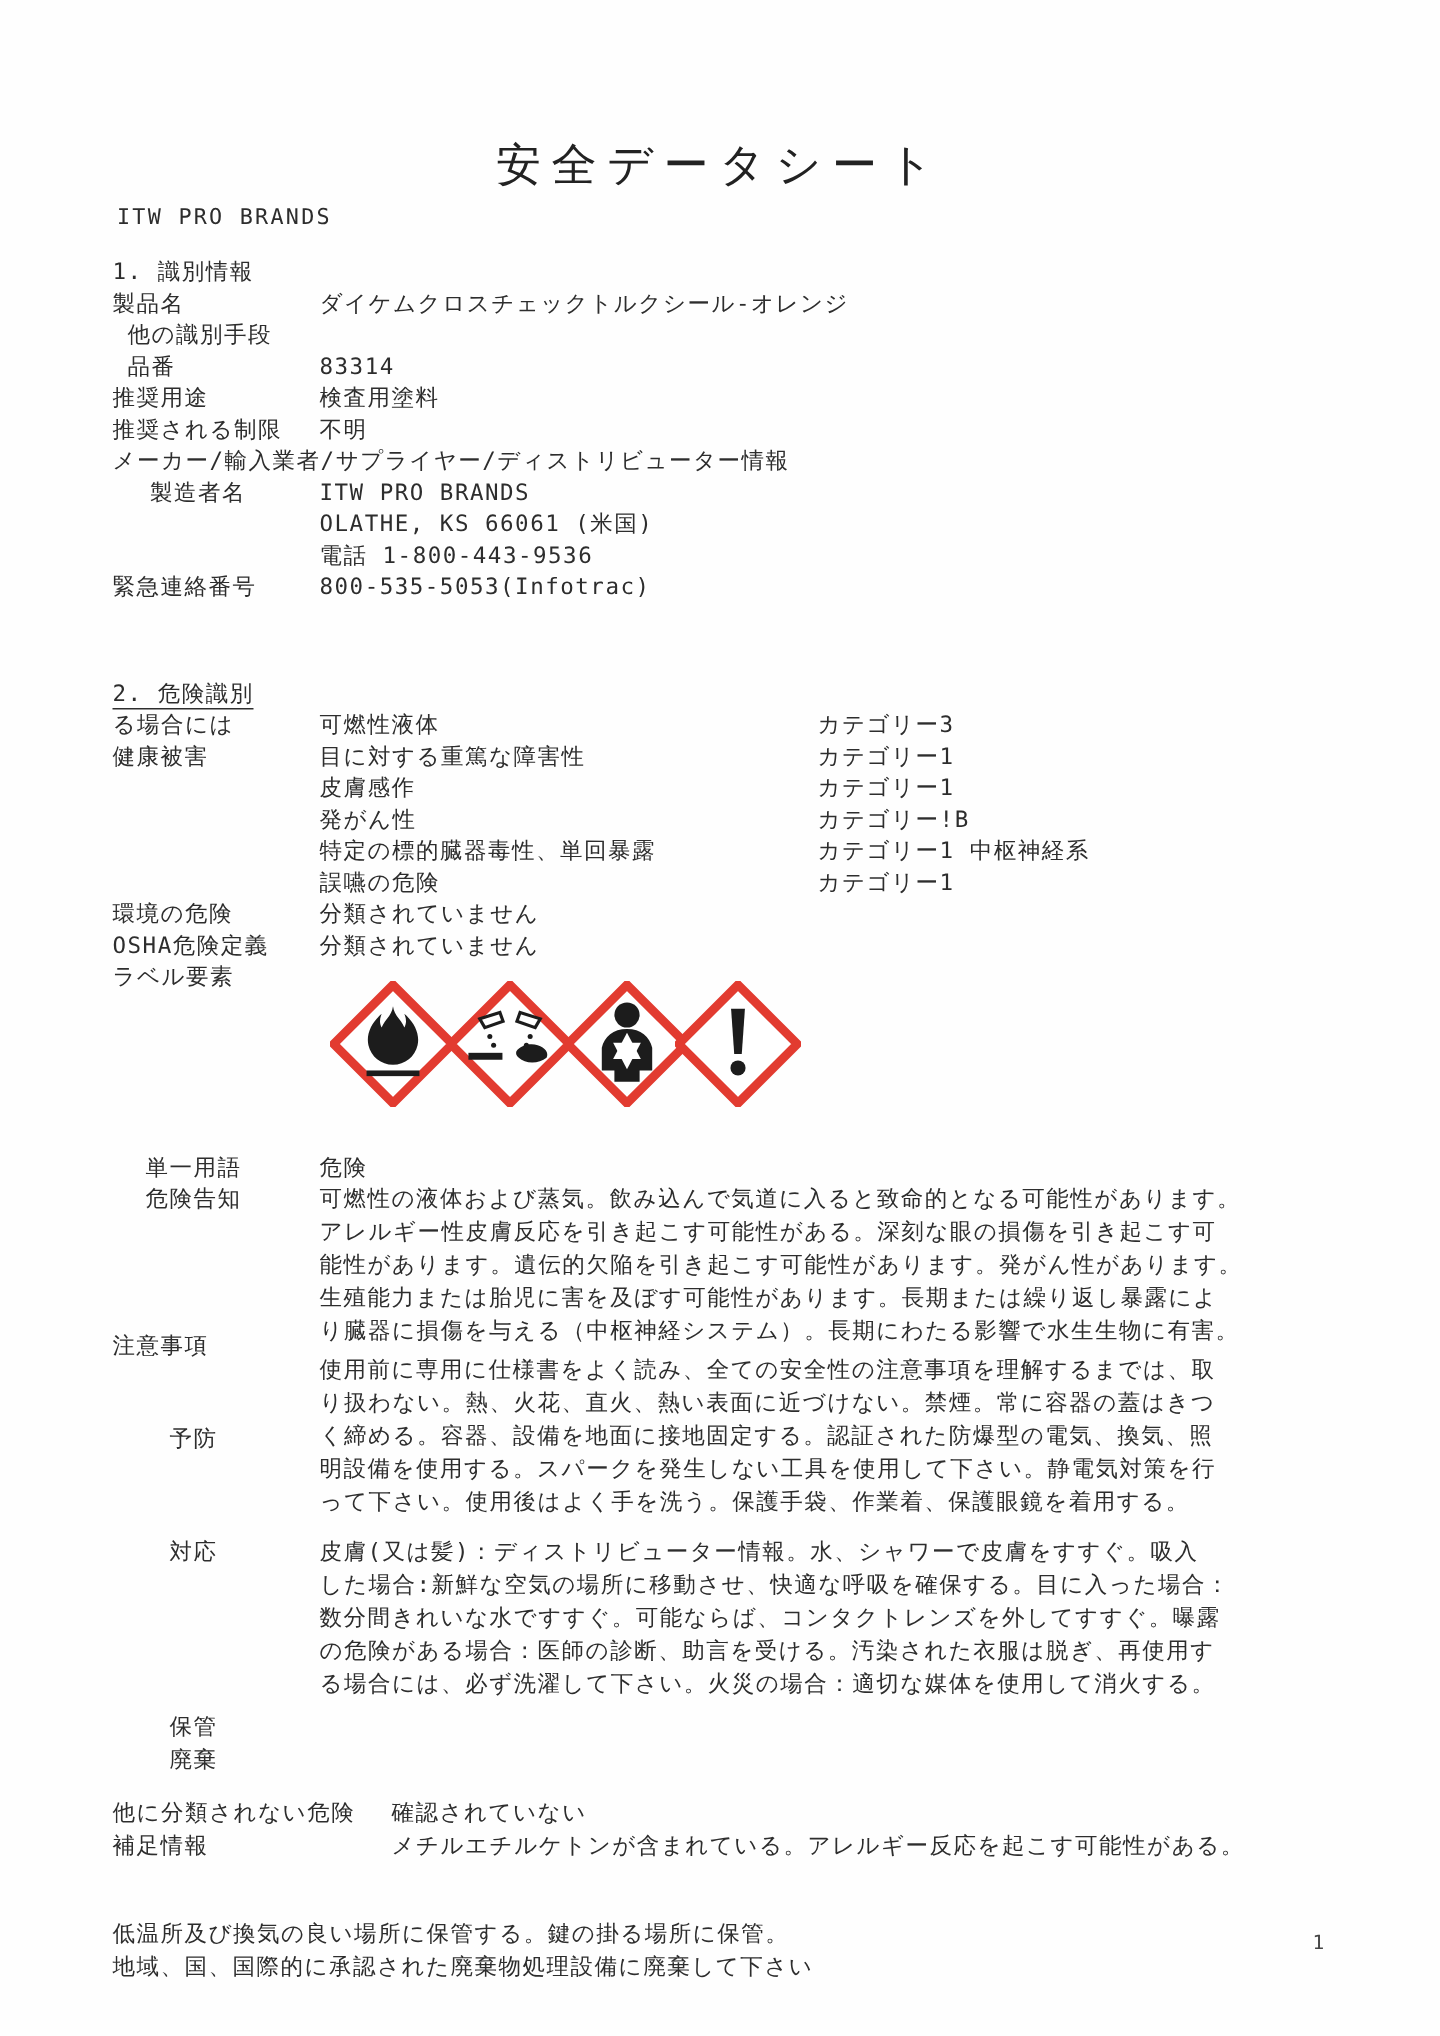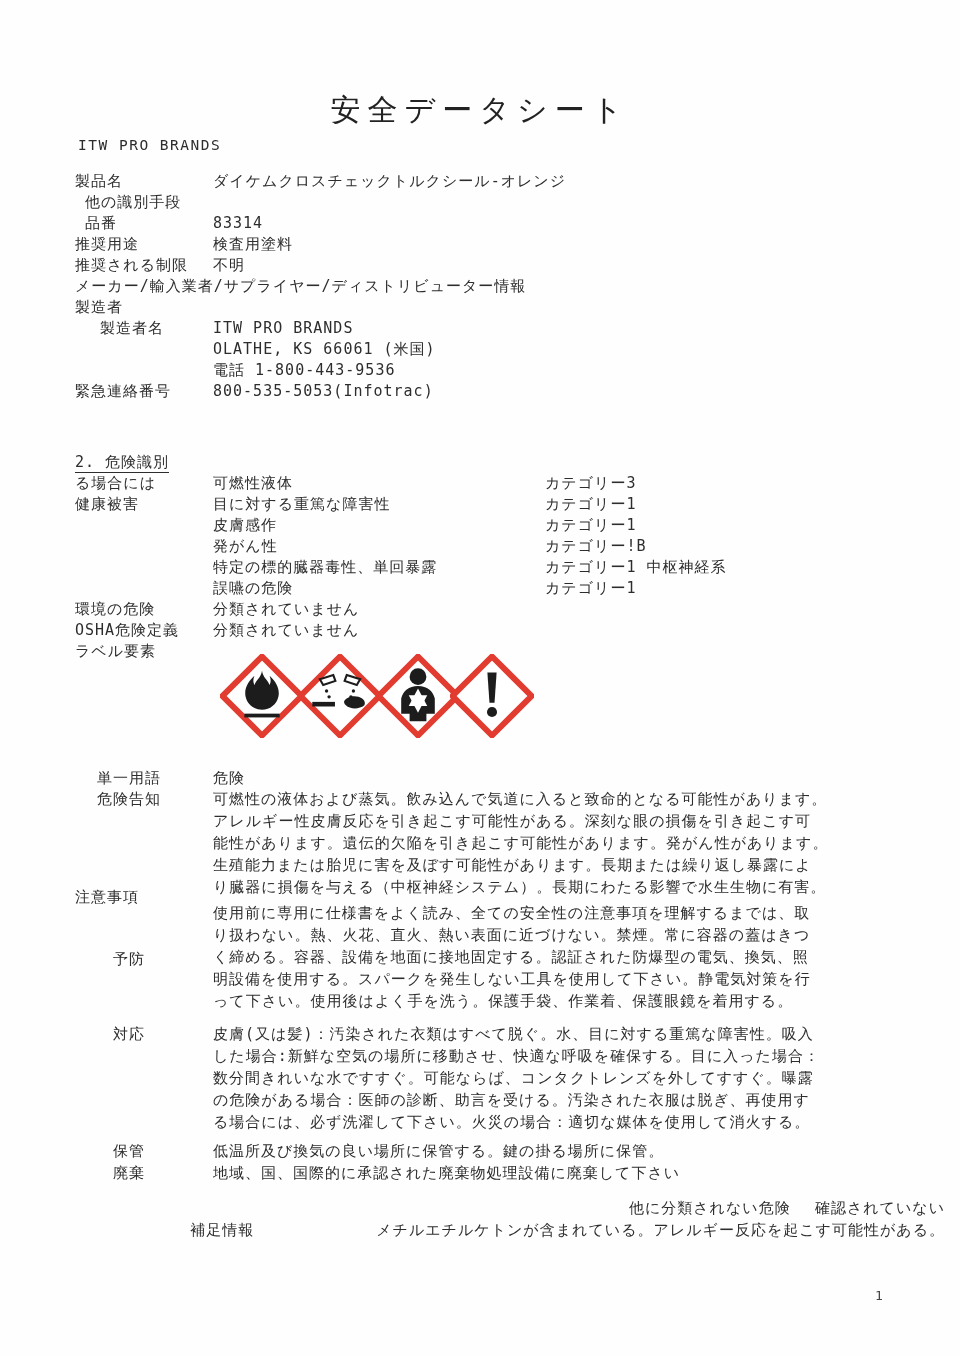--- a/index.html
+++ b/index.html
@@ -25,39 +25,40 @@
   .picto{position:absolute;top:654px;width:84px;height:84px;}
   .blk-signal{top:769px;left:75px;width:846px;}
   .blk-signal .lbl{padding-left:22px;}
   .pline{height:22px;white-space:nowrap;}
   .chuui{top:888px;left:75px;}
   .pblock{left:75px;width:870px;display:flex;}
   .pblock .plbl{flex:0 0 138px;box-sizing:border-box;padding-left:38px;}
   .blk-yobou{top:904px;align-items:center;}
   .blk-taiou{top:1025px;}
   .blk-hokan{top:1142px;left:75px;width:870px;}
-  .blk-hokan .row{height:22px;}
+  .blk-hokan .row{height:22px;flex-direction:column;}
   .blk-hokan .lbl{padding-left:38px;}
   .blk-other{top:1199px;left:75px;width:870px;}
-  .blk-other .row{height:22px;justify-content:flex-end;}
+  .blk-other .row{height:22px;}
   .blk-other .lbl{flex:0 0 186px;}
   .pagenum{top:1288px;left:875px;font-size:13px;color:#444;}
 </style>
 </head>
 <body>
 
 <div class="page">
 
   <div class="abs title-wrap">
     <span class="doc-title">安全データシート</span>
   </div>
 
   <div class="abs company">ITW PRO BRANDS</div>
 
   <div class="abs blk-sec1">
+    <div class="sec-heading">1. 識別情報</div>
     <div class="row">
       <span class="lbl">製品名</span>
       <span class="val">ダイケムクロスチェックトルクシール-オレンジ</span>
     </div>
     <div class="row">
       <span class="lbl i1">他の識別手段</span>
       <span class="val"></span>
     </div>
     <div class="row">
       <span class="lbl i1">品番</span>
@@ -66,24 +67,20 @@
     <div class="row">
       <span class="lbl">推奨用途</span>
       <span class="val">検査用塗料</span>
     </div>
     <div class="row">
       <span class="lbl">推奨される制限</span>
       <span class="val">不明</span>
     </div>
     <div class="row full">
       <span class="lbl">メーカー/輸入業者/サプライヤー/ディストリビューター情報</span>
-    </div>
-    <div class="row">
-      <span class="lbl">製造者</span>
-      <span class="val"></span>
     </div>
     <div class="row">
       <span class="lbl i2">製造者名</span>
       <span class="val">ITW PRO BRANDS</span>
     </div>
     <div class="row">
       <span class="lbl i2"></span>
       <span class="val">OLATHE, KS 66061 (米国)</span>
     </div>
     <div class="row">
@@ -200,21 +197,21 @@
       <div class="pline">り扱わない。熱、火花、直火、熱い表面に近づけない。禁煙。常に容器の蓋はきつ</div>
       <div class="pline">く締める。容器、設備を地面に接地固定する。認証された防爆型の電気、換気、照</div>
       <div class="pline">明設備を使用する。スパークを発生しない工具を使用して下さい。静電気対策を行</div>
       <div class="pline">って下さい。使用後はよく手を洗う。保護手袋、作業着、保護眼鏡を着用する。</div>
     </span>
   </div>
 
   <div class="abs pblock blk-taiou">
     <span class="plbl">対応</span>
     <span>
-      <div class="pline">皮膚(又は髪)：汚染された衣類はすべて脱ぐ。水、目に対する重篤な障害性。吸入</div>
+      <div class="pline">皮膚(又は髪)：ディストリビューター情報。水、シャワーで皮膚をすすぐ。吸入</div>
       <div class="pline">した場合:新鮮な空気の場所に移動させ、快適な呼吸を確保する。目に入った場合：</div>
       <div class="pline">数分間きれいな水ですすぐ。可能ならば、コンタクトレンズを外してすすぐ。曝露</div>
       <div class="pline">の危険がある場合：医師の診断、助言を受ける。汚染された衣服は脱ぎ、再使用す</div>
       <div class="pline">る場合には、必ず洗濯して下さい。火災の場合：適切な媒体を使用して消火する。</div>
     </span>
   </div>
 
   <div class="abs blk-hokan">
     <div class="row">
       <span class="lbl">保管</span>

